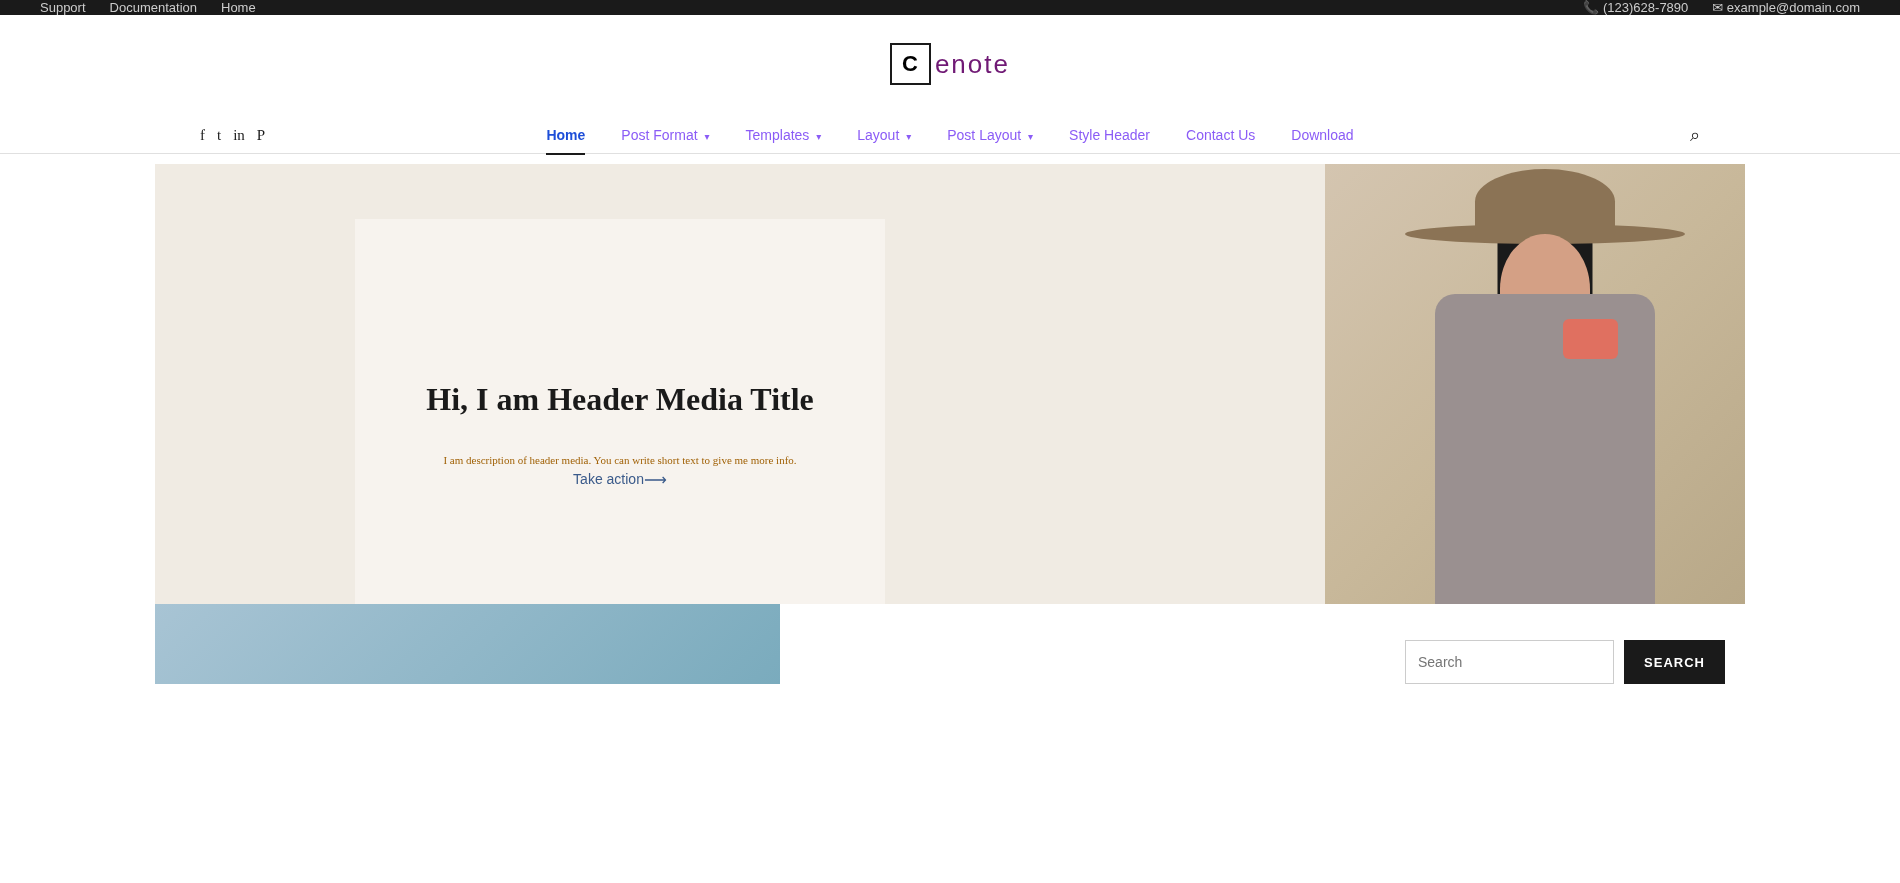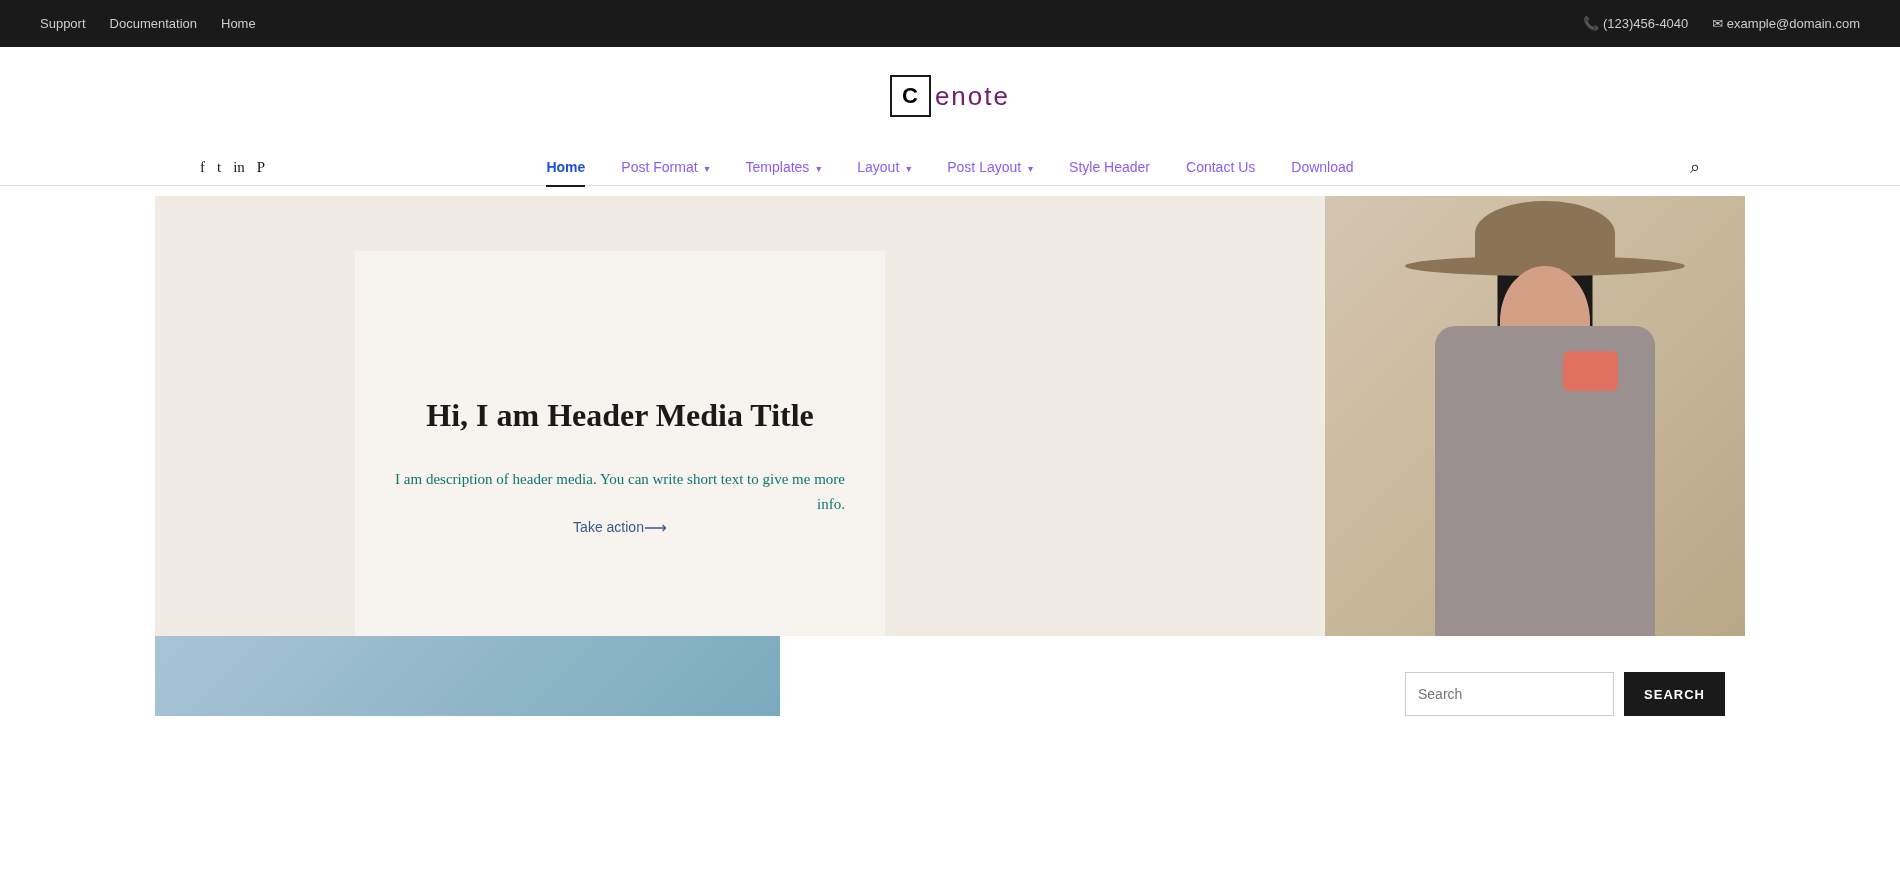--- a/index.html
+++ b/index.html
@@ -2,21 +2,21 @@
 <html><head>
   <meta charset="utf-8">
   <style>
     * { margin: 0; padding: 0; box-sizing: border-box; }
     body { font-family: Georgia, 'Times New Roman', serif; background: #fff; width: 1900px; }
 
     
     .top-bar {
       background: #1a1a1a;
       color: #ccc;
-      padding: 16px 40px;
+      padding: 0 40px;
       display: flex;
       justify-content: space-between;
       align-items: flex-end;
       font-size: 13px;
       font-family: Arial, sans-serif;
     }
     .top-bar-left { display: flex; gap: 24px; }
     .top-bar-left a { color: #ccc; text-decoration: none; }
     .top-bar-right { display: flex; gap: 24px; align-items: center; }
     .top-bar-right span { color: #ccc; }
@@ -208,35 +208,35 @@
       position: absolute;
       left: 200px;
       top: 55px;
       width: 530px;
       height: 430px;
       background: rgba(248, 245, 240, 0.85);
       display: flex;
       flex-direction: column;
       justify-content: center;
       align-items: center;
-      text-align: right;
+      text-align: left;
       padding: 40px;
       z-index: 10;
     }
     .hero-title {
       font-size: 32px;
       font-weight: bold;
       color: #1a1a1a;
       font-family: Georgia, serif;
       line-height: 1.3;
       margin-bottom: 30px;
     }
     .hero-desc {
-      font-size: 15px;
-      color: #0f766e;
+      font-size: 11px;
+      color: #a16207;
       font-family: Georgia, serif;
       line-height: 1.7;
     }
     .hero-cta {
       display: flex;
       align-items: center;
       cursor: pointer;
     }
     .hero-cta-text {
       font-size: 14px;
@@ -306,21 +306,21 @@
 
 <div class="top-bar">
   <div class="top-bar-left">
     <a>Support</a>
     <a>Documentation</a>
     <a>Home</a>
   </div>
   <div class="top-bar-right">
     <span>
       <span>📞</span>
-      <span>(123)456-4040</span>
+      <span>(123)628-7890</span>
     </span>
     <span>
       <span>✉</span>
       <span>example@domain.com</span>
     </span>
   </div>
 </div>
 
 <div class="logo-area">
   <div class="logo-box">C</div>

